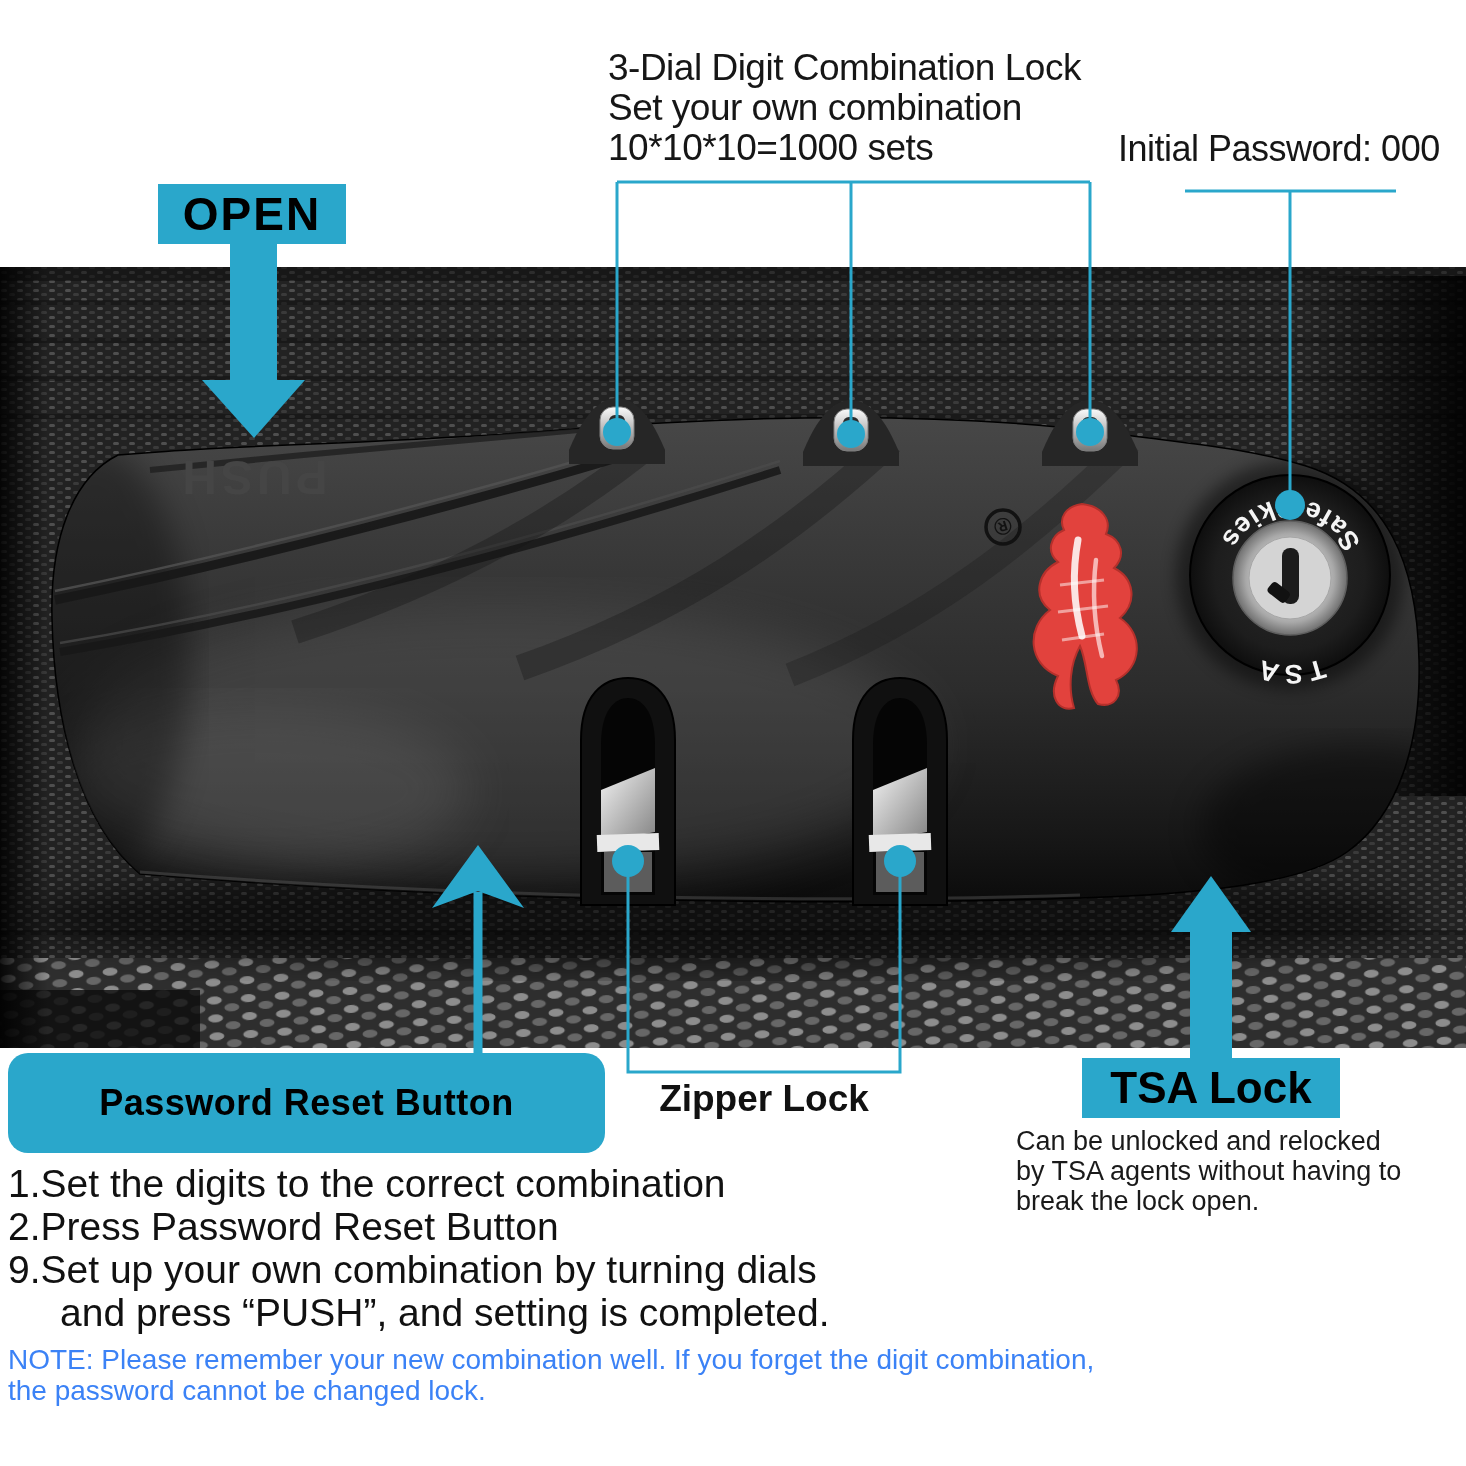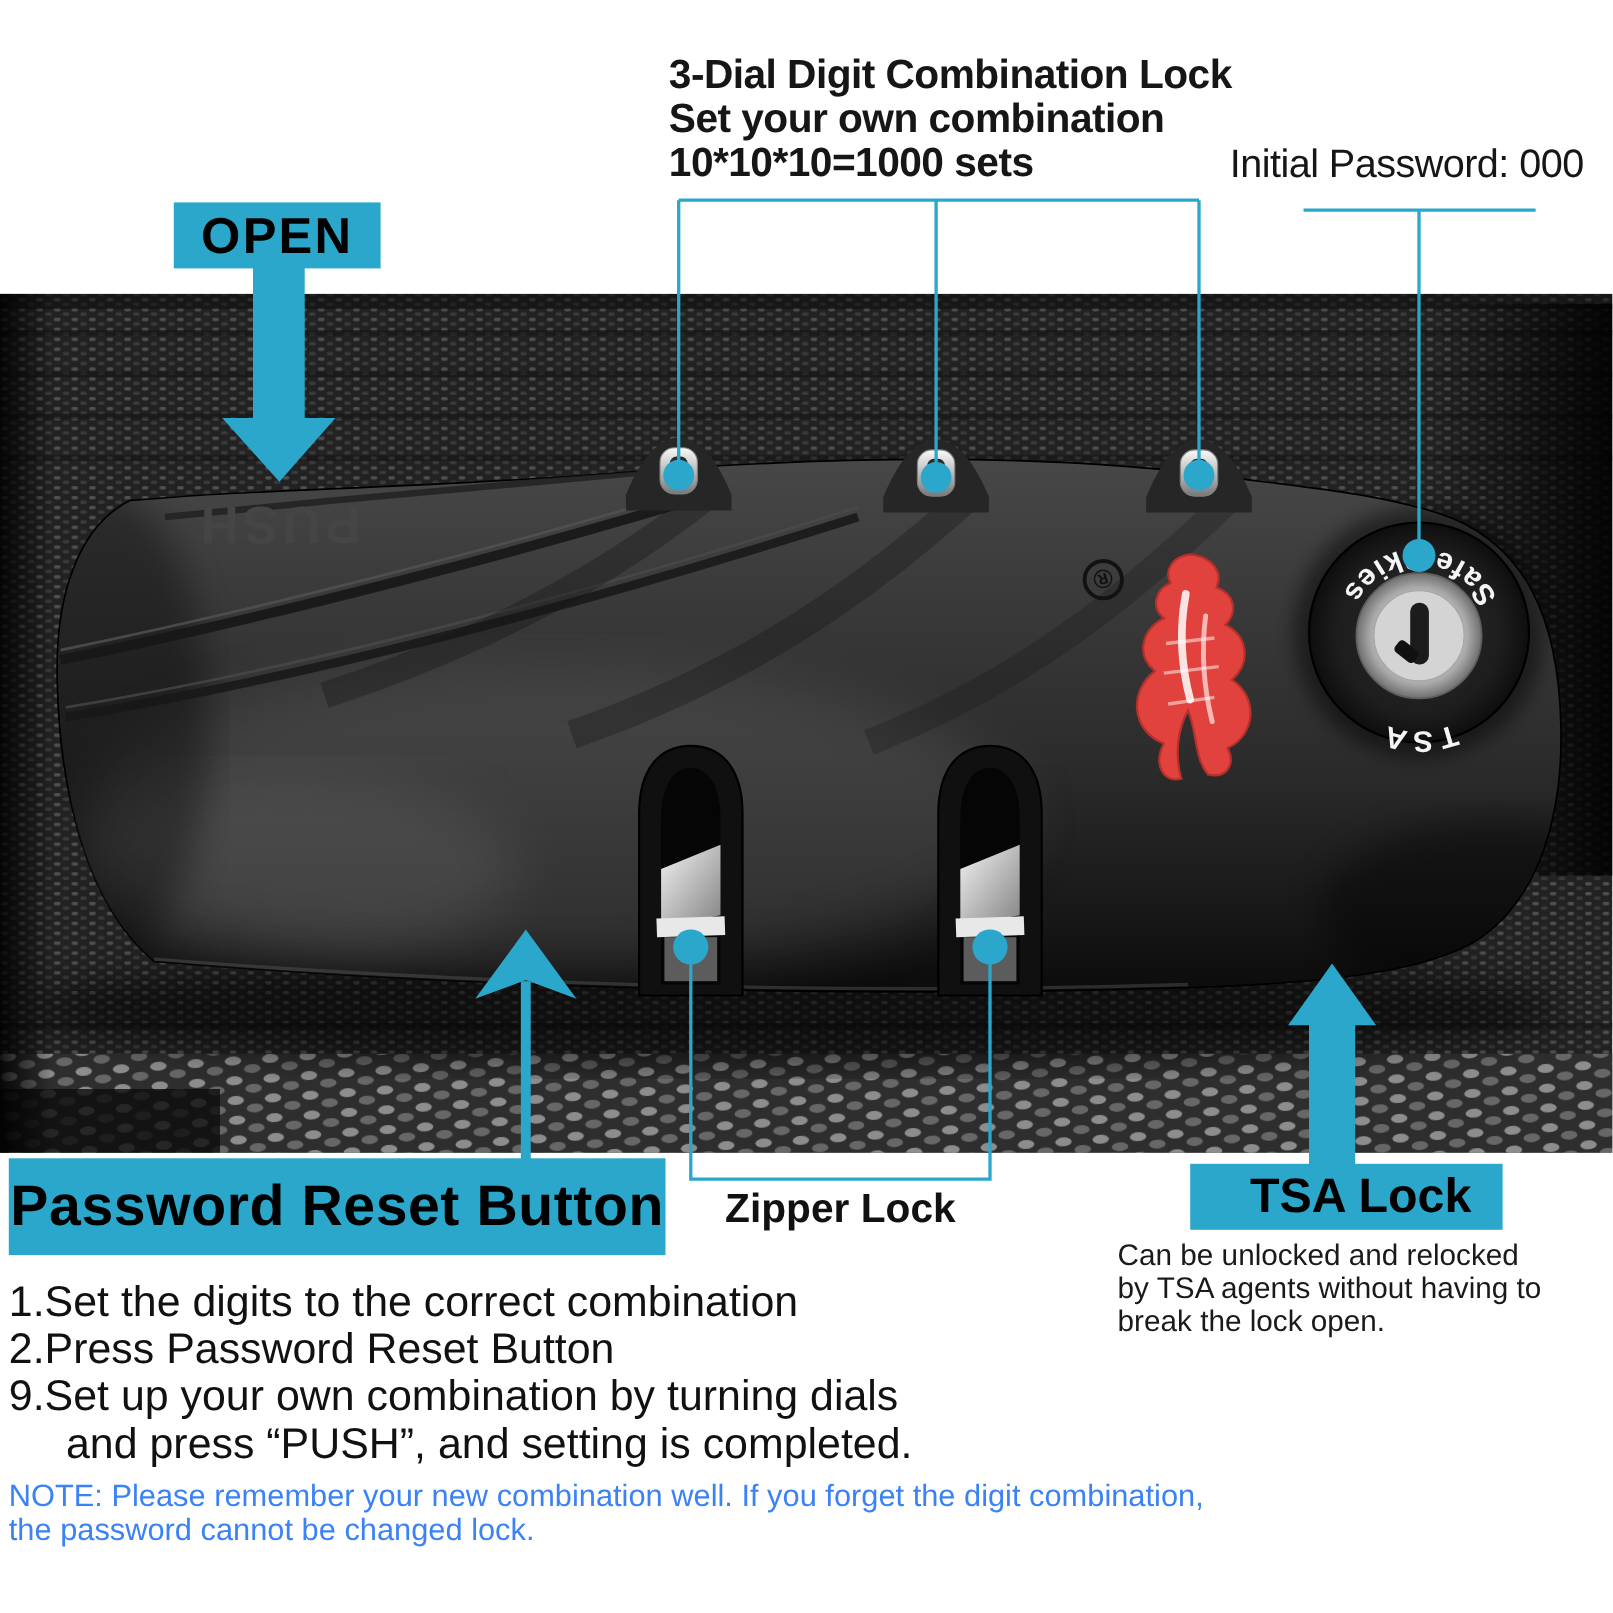--- a/index.html
+++ b/index.html
@@ -1,26 +1,26 @@
 <!DOCTYPE html>
 <html><head>
 <meta charset="utf-8">
 <style>
   html,body{margin:0;padding:0;background:#fff;}
   .page{position:relative;width:1466px;height:1466px;background:#fff;overflow:hidden;
         font-family:"Liberation Sans",sans-serif;}
   .page svg.scene{position:absolute;left:0;top:0;z-index:1;}
   .txt{position:absolute;z-index:2;color:#161616;}
-  .top-note{left:608px;top:48px;font-size:37px;line-height:40px;font-weight:700;letter-spacing:-0.5px;}
+  .top-note{left:608px;top:48px;font-size:37px;line-height:40px;font-weight:400;letter-spacing:-0.5px;}
   .initial-pass{left:1118px;top:128px;font-size:36px;font-weight:500;letter-spacing:-0.5px;}
   .banner{position:absolute;z-index:2;background:#2aa7cb;color:#000000;font-weight:bold;
           display:flex;align-items:center;justify-content:center;}
   .open-banner{left:158px;top:184px;width:188px;height:60px;font-size:46px;letter-spacing:2px;}
-  .prb-banner{left:8px;top:1053px;width:597px;height:88px;font-size:52px;letter-spacing:0.5px;}
-  .tsa-banner{left:1082px;top:1058px;width:258px;height:60px;font-size:44px;padding-left:26px;}
+  .prb-banner{left:8px;top:1053px;width:597px;height:100px;font-size:36px;letter-spacing:0.5px;border-radius:20px;}
+  .tsa-banner{left:1082px;top:1058px;width:258px;height:60px;font-size:44px;}
   .zipper-label{left:628px;top:1078px;width:272px;text-align:center;font-size:37px;font-weight:bold;color:#111;}
   .tsa-desc{left:1016px;top:1126px;font-size:27px;line-height:30px;color:#1a1a1a;}
   .instructions{left:8px;top:1162px;font-size:39px;line-height:43px;color:#111;}
   .instructions .indent{padding-left:52px;}
   .note{left:8px;top:1344px;font-size:28px;line-height:31px;color:#3b82f6;}
 </style>
 </head>
 <body>
 
 <div class="page">

